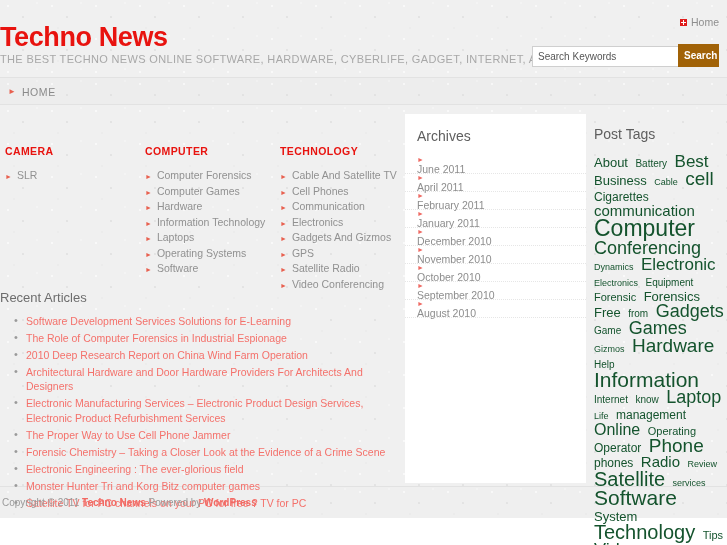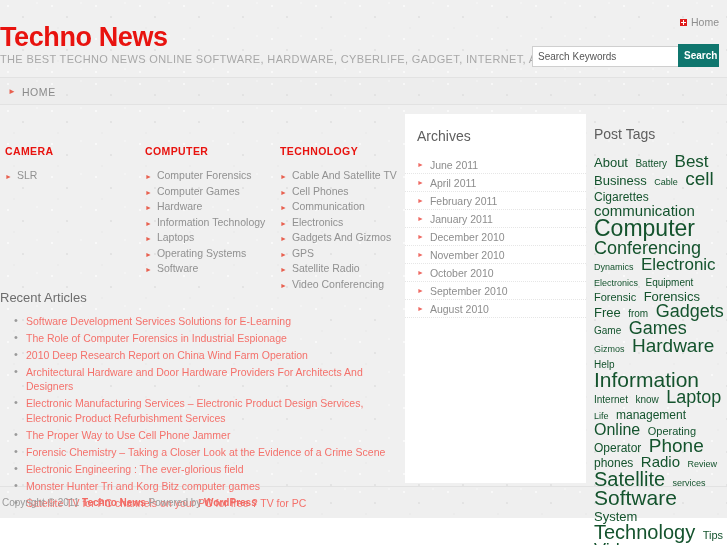--- a/index.html
+++ b/index.html
@@ -72,21 +72,21 @@
   #search-input {
     width: 146px; height: 21px;
     border: 1px solid #cfcfcf; border-right: none;
     background: #fff; font-size: 10px; color: #4a4a4a;
     padding: 0 5px; outline: none;
     font-family: "Liberation Sans", sans-serif;
   }
   #search-input::placeholder { color: #555; }
   #search-btn {
     width: 41px; height: 23px; border: none;
-    background: #0f766e; color: #fff;
+    background: #a16207; color: #fff;
     font-size: 10px; font-weight: bold; cursor: pointer;
     font-family: "Liberation Sans", sans-serif;
   }
 
   
   #nav {
     position: absolute; top: 78px; left: 0; height: 27px;
     display: flex; align-items: center; padding-left: 8px; gap: 6px;
   }
   #nav .arrow { color: #e8604f; font-size: 8px; }
@@ -133,23 +133,24 @@
   #archives {
     position: absolute; left: 405px; top: 114px;
     width: 181px; height: 369px;
     background: #ffffff;
   }
   #archives-title {
     font-size: 14px; color: #5e5e5e; padding: 14px 0 0 12px;
   }
   #archives-list { list-style: none; margin: 12px 0 0 0; padding: 0; }
   #archives-list li {
-    display: flex; align-items: center; gap: 6px;
+    display: flex; align-items: flex-start; 
     padding: 0 12px; height: 18px;
     border-bottom: 1px dotted #e6e6e6;
+    flex-direction: column;
   }
   #archives-list li .arrow { color: #ef6a63; font-size: 7px; }
   #archives-list li .lbl { font-size: 10.5px; color: #8d8d8d; }
 
   
   #posttags {
     position: absolute; left: 594px; top: 126px; width: 133px;
   }
   #posttags-title {
     font-size: 14px; color: #5e5e5e; margin-bottom: 12px;

